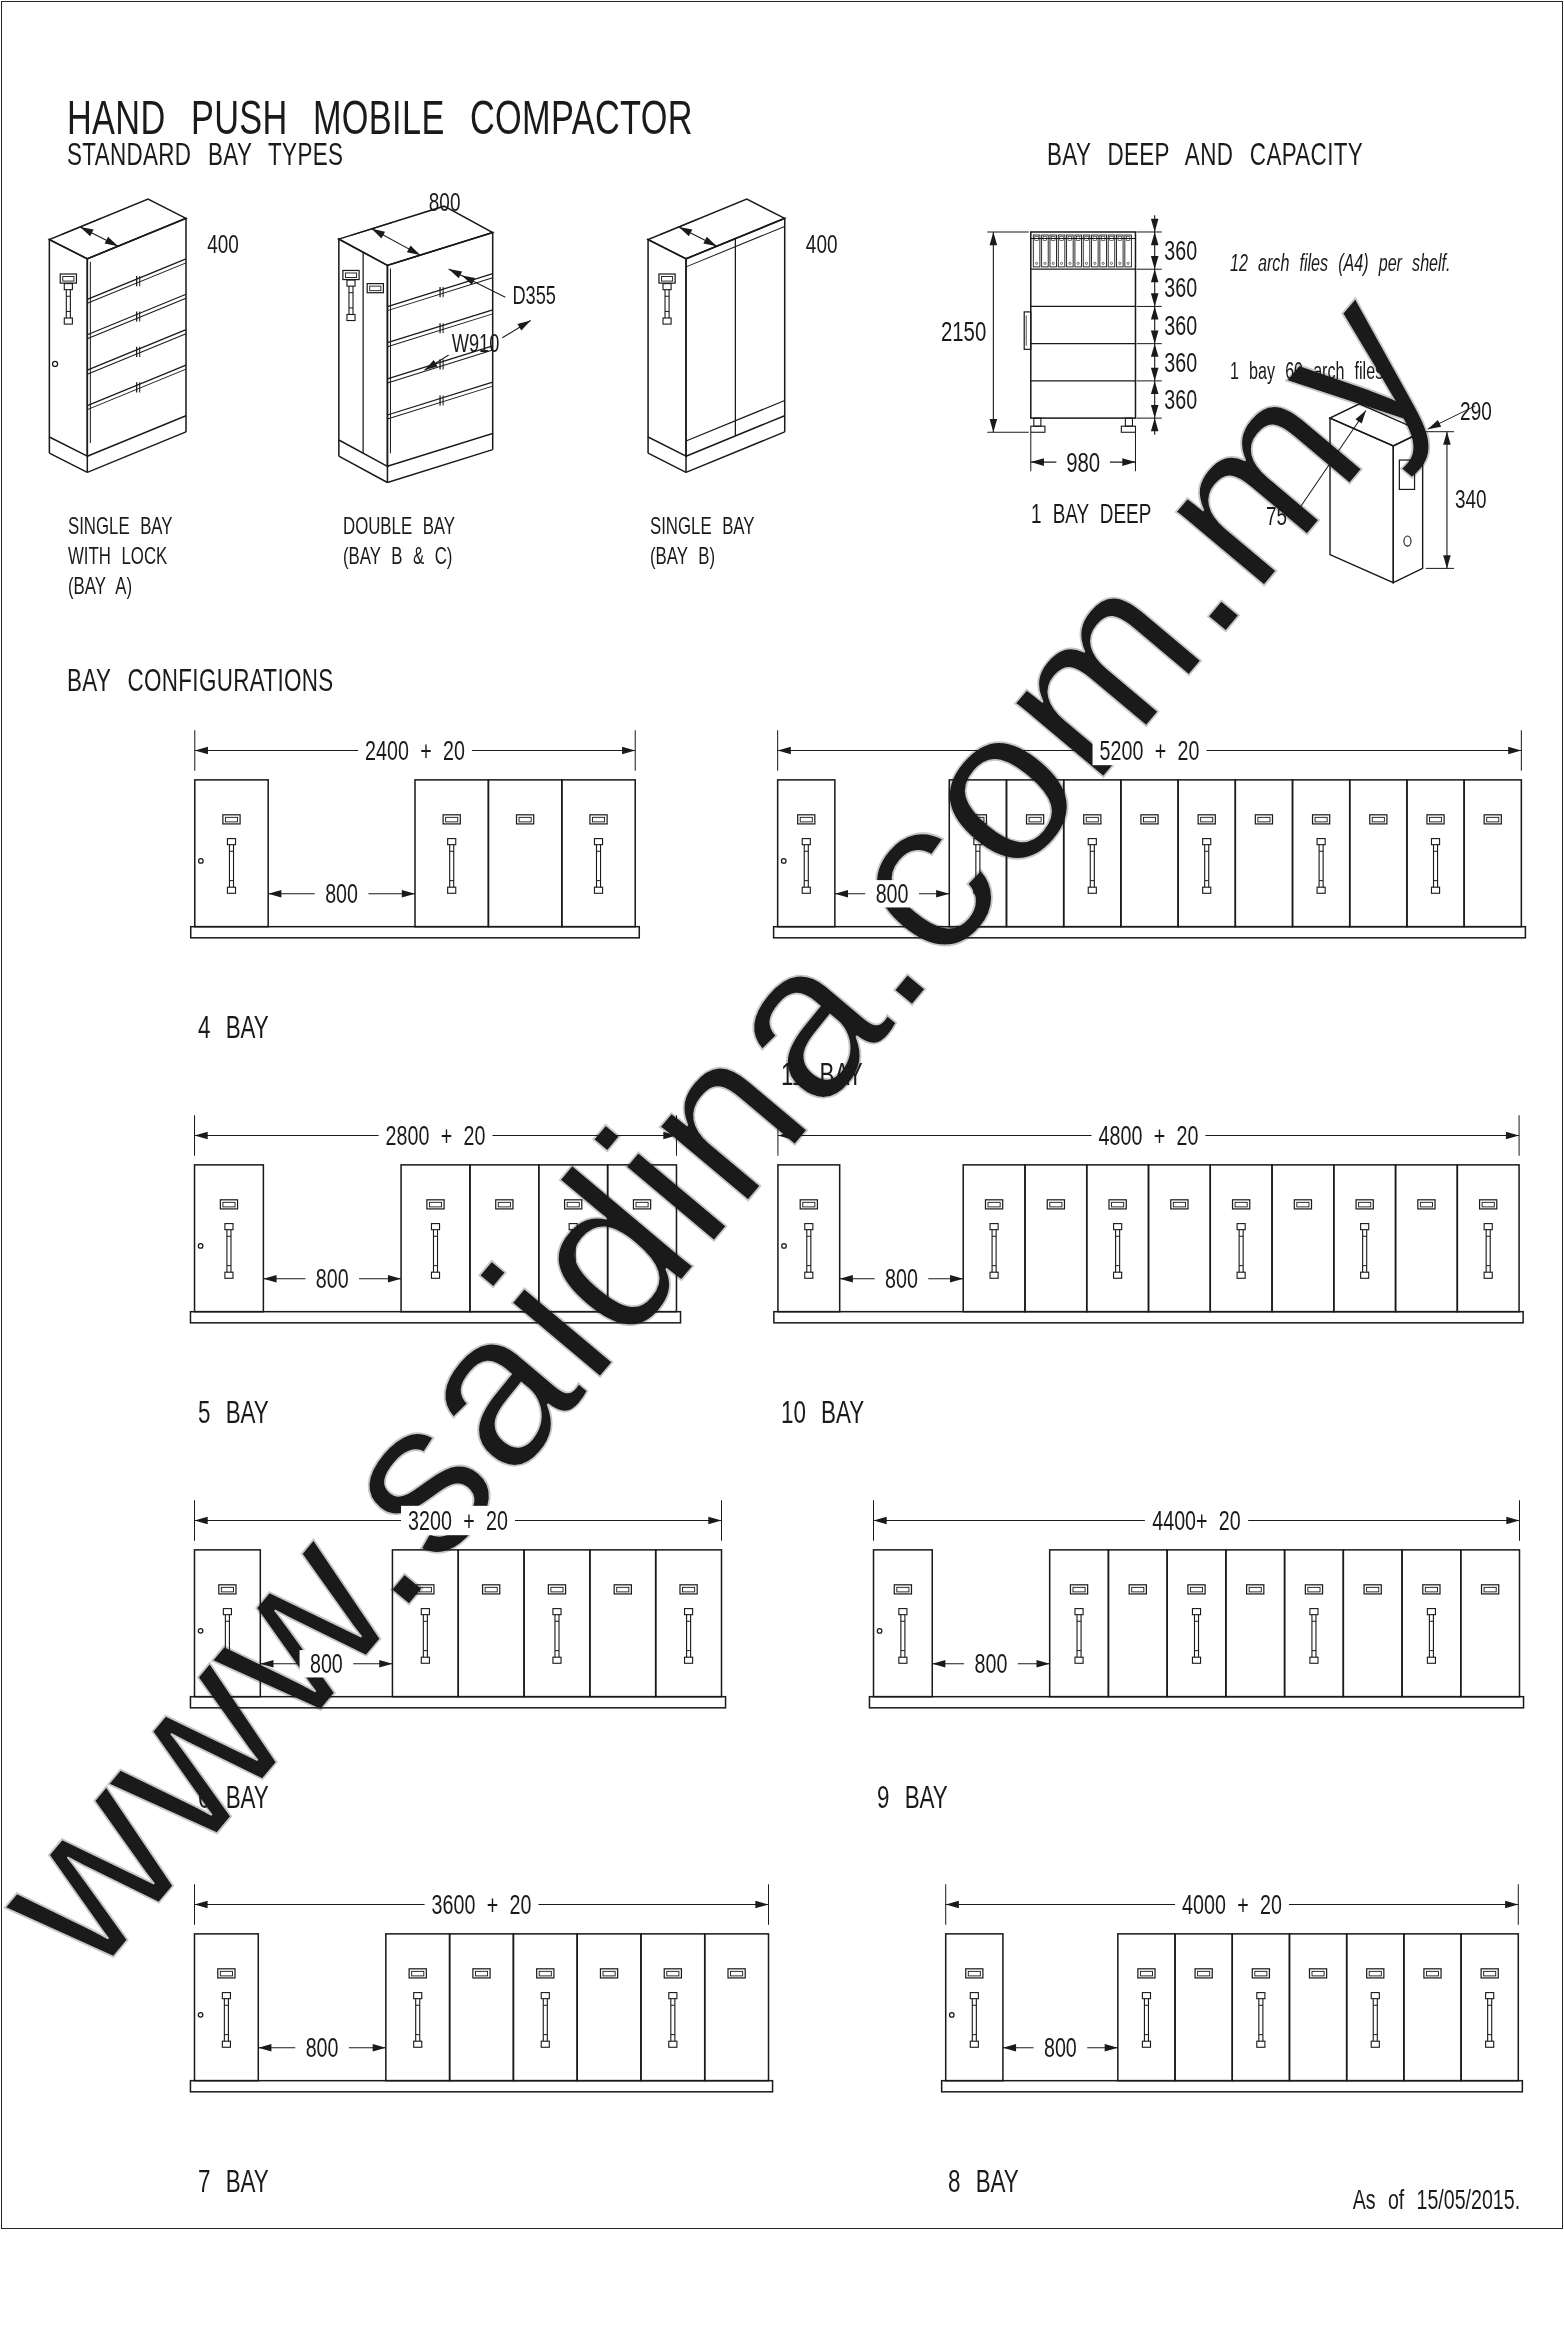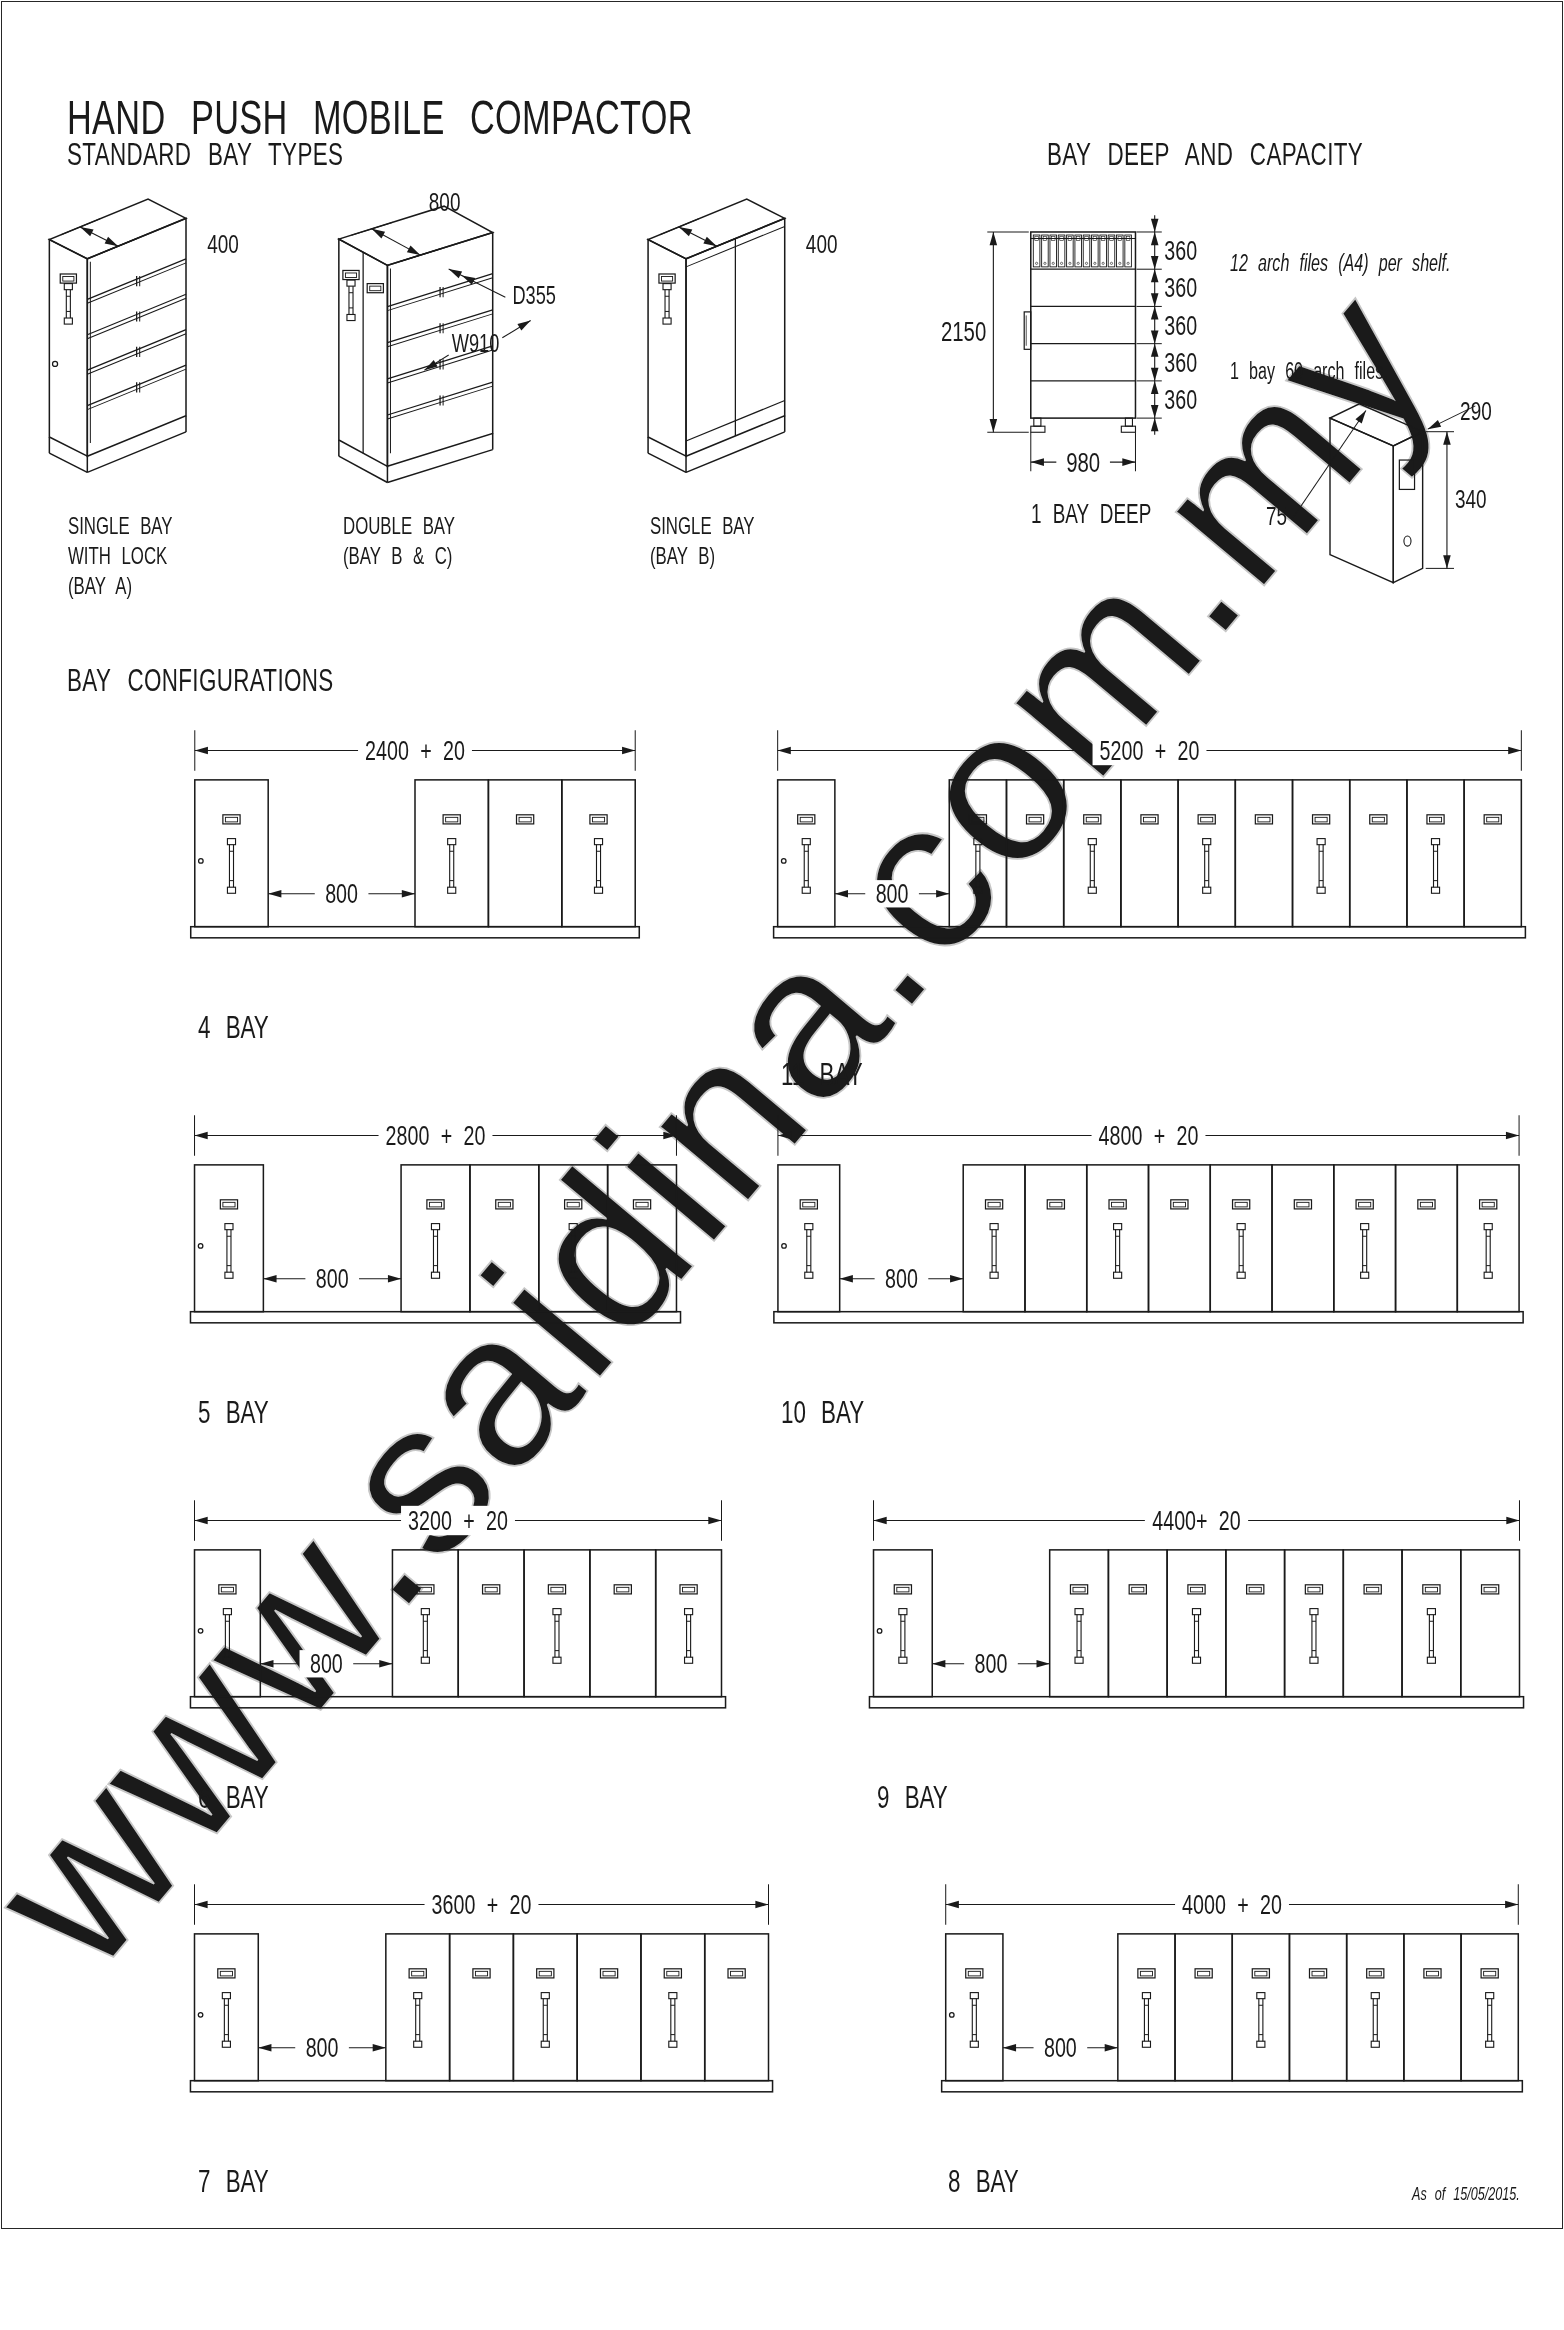--- a/index.html
+++ b/index.html
@@ -7,21 +7,21 @@
         font-family:"Liberation Sans",sans-serif;color:#1a1a1a;overflow:hidden;}
   .frame{position:absolute;left:1px;top:1px;width:1560px;height:2226px;
          border:1.5px solid #262626;pointer-events:none;}
   .cond{display:inline-block;transform:scaleX(0.70);transform-origin:0 0;white-space:nowrap;}
   .hd{position:absolute;letter-spacing:0.5px;word-spacing:0.45em;z-index:2;}
   .title{font-size:49px;}
   .section{font-size:32px;}
   .cap{position:absolute;font-size:24px;line-height:30px;word-spacing:0.35em;z-index:2;}
   .note{position:absolute;font-size:23px;word-spacing:0.35em;z-index:2;}
   .cfglabel{position:absolute;font-size:32px;word-spacing:0.4em;z-index:2;}
-  .asof{position:absolute;font-style:italic;font-size:18px;word-spacing:0.35em;z-index:2;}
+  .asof{position:absolute;font-size:28px;word-spacing:0.35em;z-index:2;}
   svg{position:absolute;overflow:visible;z-index:1;}
   svg text{font-family:"Liberation Sans",sans-serif;fill:#1a1a1a;word-spacing:0.3em;}
   #wm{z-index:0;}
 </style>
 </head>
 <body>
 
 <div id="page">
 
   <svg id="wm" width="1564" height="2330" viewBox="0 0 3089 4601">

